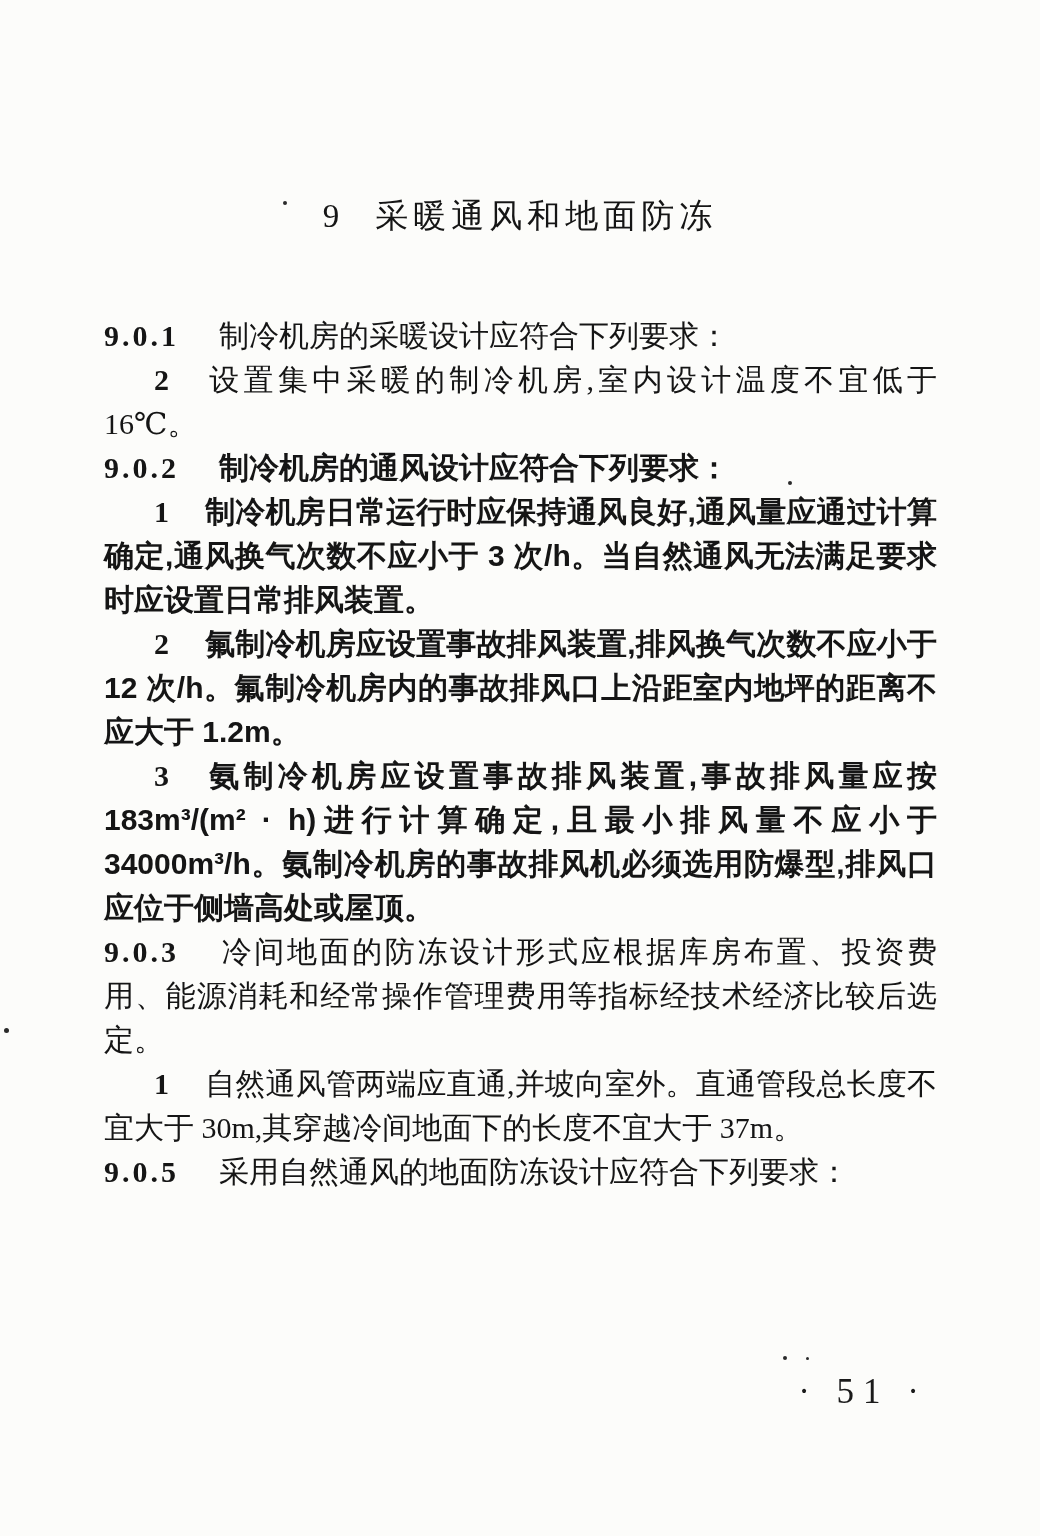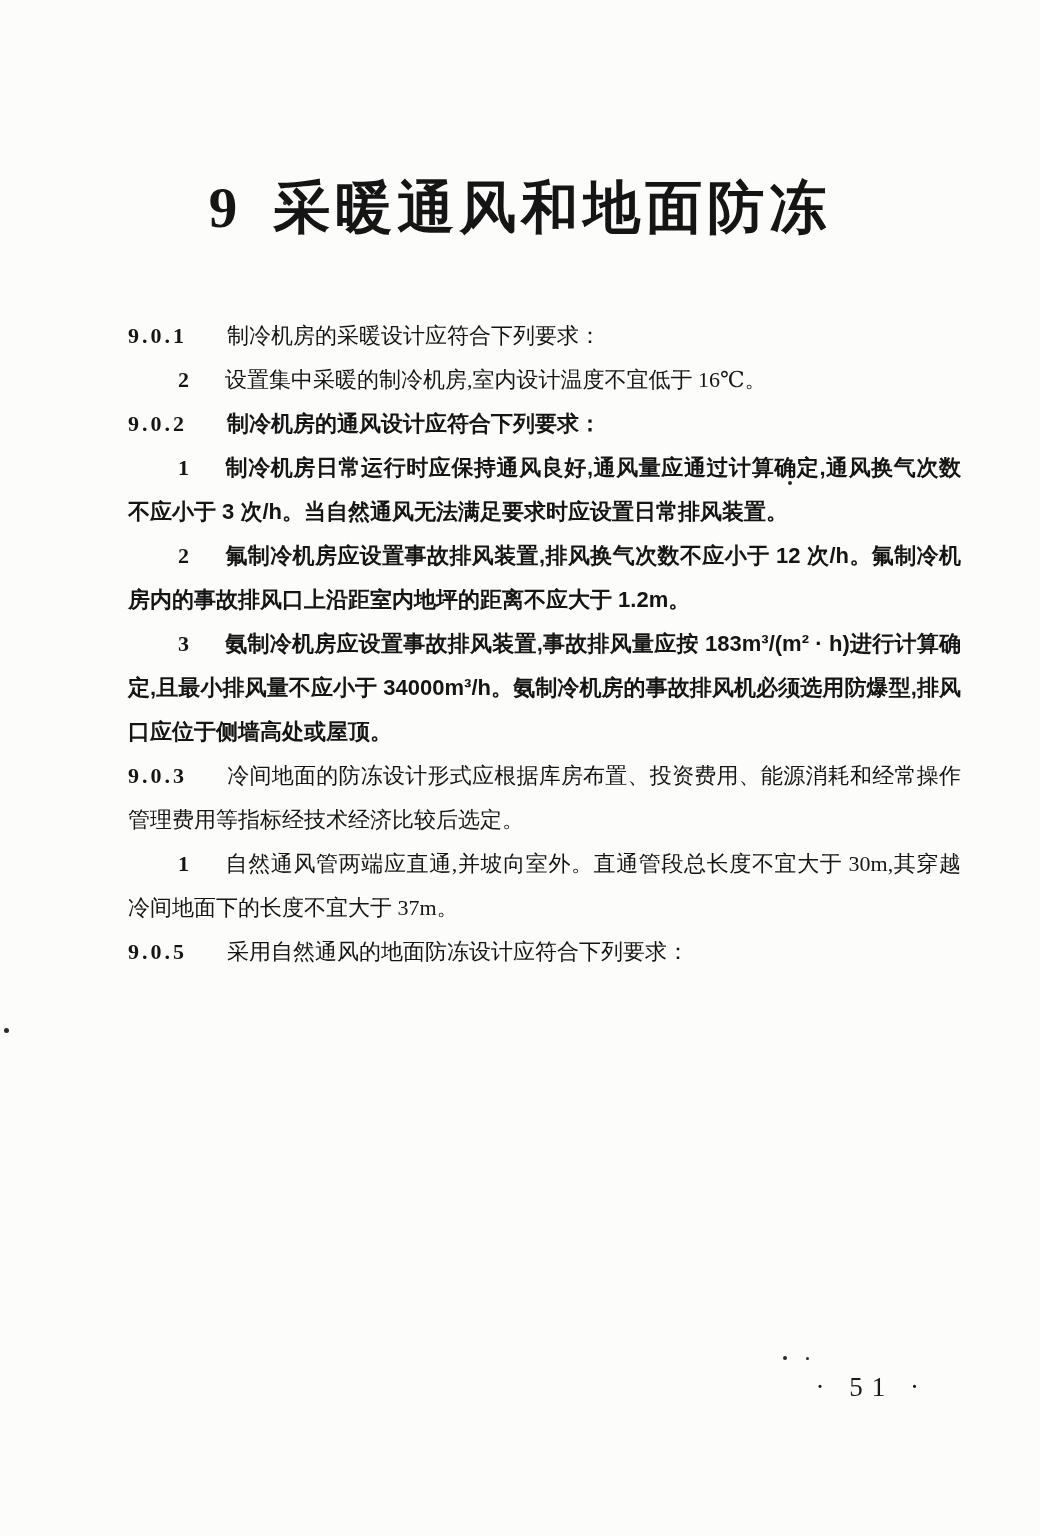--- a/index.html
+++ b/index.html
@@ -8,39 +8,39 @@
     position:relative;
     width:1040px;
     height:1536px;
     background:#fcfcfa;
     color:#151515;
     overflow:hidden;
     font-family:"Liberation Serif","DejaVu Serif",serif;
   }
   .chapter-title {
     position:absolute;
-    top:182px; left:0;
+    top:190px; left:0;
     width:100%;
     text-align:center;
-    font-weight:bold;
-    font-size:57px;
+    font-weight:normal;
+    font-size:33px;
     line-height:52px;
     letter-spacing:5px;
     white-space:nowrap;
   }
   .chapter-title .tnum {
     letter-spacing:0;
     margin-right:36px;
   }
   .doc-body {
     position:absolute;
-    left:128px;
+    left:104px;
     top:314px;
     width:833px;
-    font-size:22px;
+    font-size:30px;
     line-height:44px;
     text-align:justify;
   }
   p.clause, p.item { margin:0; }
   p.item { text-indent:50px; }
   .num {
     font-weight:bold;
     letter-spacing:3px;
     margin-right:40px;
     font-family:"Liberation Serif","DejaVu Serif",serif;
@@ -48,21 +48,21 @@
   .item .num { margin-right:36px; letter-spacing:0; }
   
   .mand {
     font-family:"Liberation Sans","DejaVu Sans",sans-serif;
     font-weight:bold;
   }
   .pageno {
     position:absolute;
     top:1372px;
     right:112px;
-    font-size:27px;
+    font-size:35px;
     letter-spacing:9px;
     color:#1a1a1a;
     white-space:nowrap;
   }
   
   .speck {
     position:absolute;
     background:#2a2a2a;
     border-radius:50%;
   }

